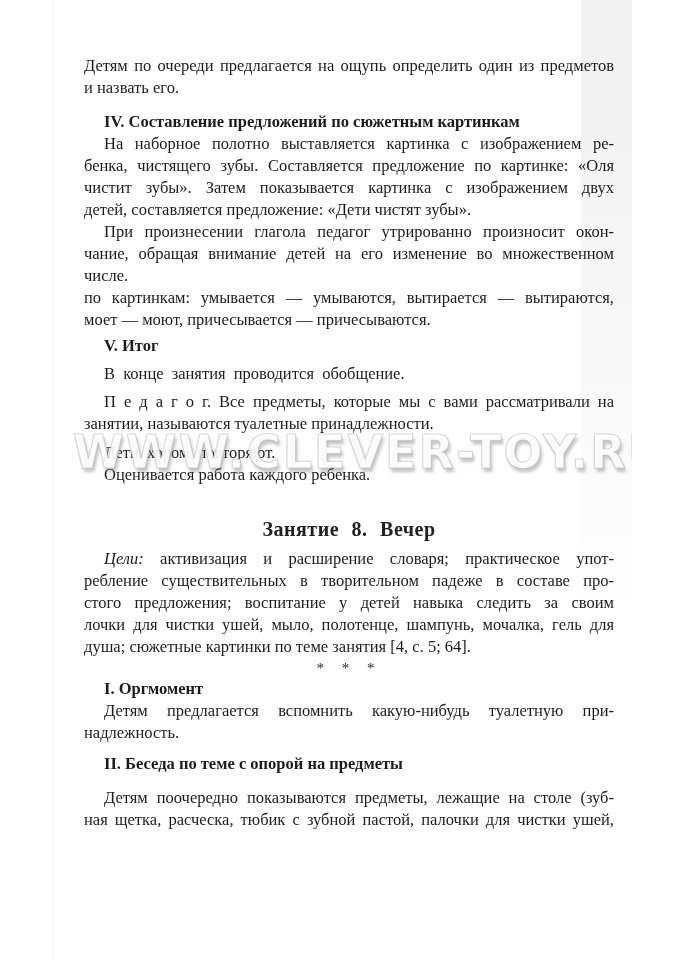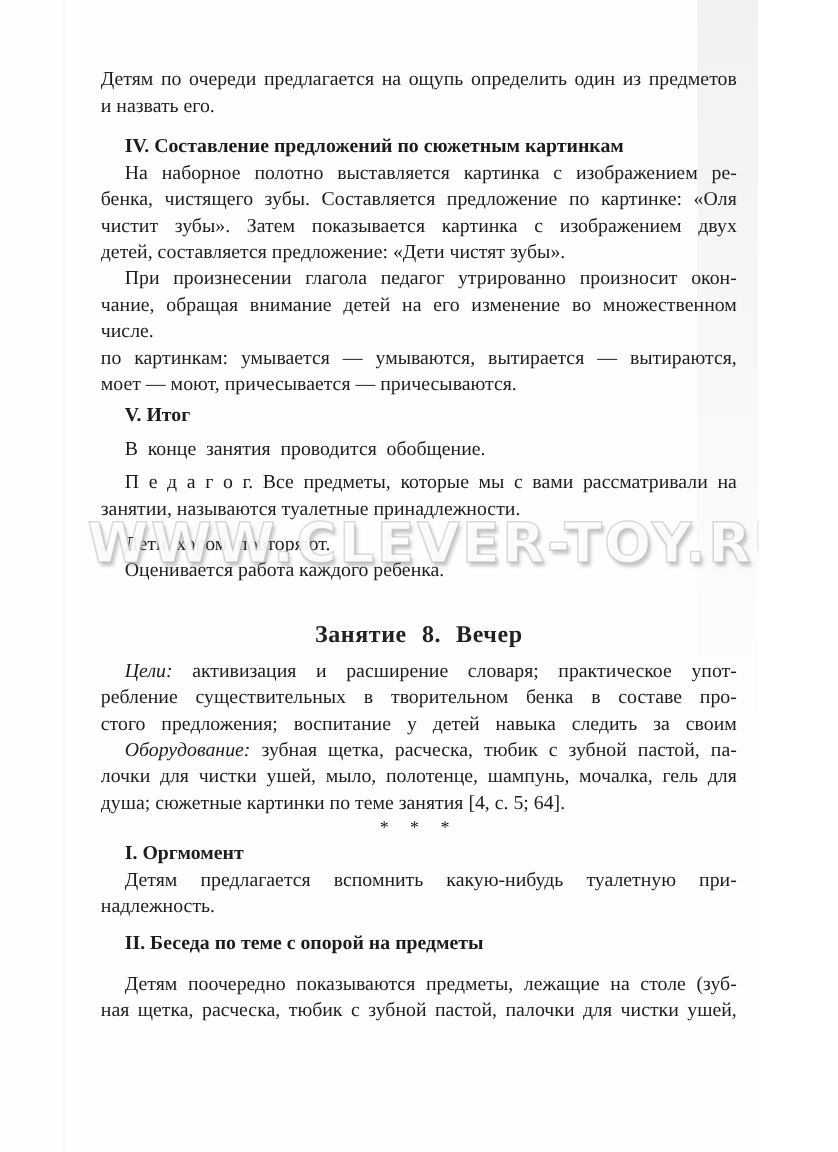--- a/index.html
+++ b/index.html
@@ -129,25 +129,24 @@
       </div>
       <div class="para spread" style="margin-top: 7px;">
         <div class="line last first">Дети хором повторяют.</div>
       </div>
       <div class="para">
         <div class="line last first">Оценивается работа каждого ребенка.</div>
       </div>
       <div class="lesson-title" style="margin-top: 28px;">Занятие 8. Вечер</div>
       <div class="para" style="margin-top: 4px;">
         <div class="line first"><em>Цели:</em> активизация и расширение словаря; практическое упот-</div>
-        <div class="line">ребление существительных в творительном бенка в составе про-</div>
+        <div class="line">ребление существительных в творительном падеже в составе про-</div>
         <div class="line">стого предложения; воспитание у детей навыка следить за своим</div>
       </div>
       <div class="para">
-        <div class="line first"><em>Оборудование:</em> зубная щетка, расческа, тюбик с зубной пастой, па-</div>
         <div class="line">лочки для чистки ушей, мыло, полотенце, шампунь, мочалка, гель для</div>
         <div class="line last">душа; сюжетные картинки по теме занятия [4, с. 5; 64].</div>
       </div>
       <div class="separator">* * *</div>
       <div class="heading">I. Оргмомент</div>
       <div class="para">
         <div class="line first">Детям предлагается вспомнить какую-нибудь туалетную при-</div>
         <div class="line last">надлежность.</div>
       </div>
       <div class="heading" style="margin-top: 9px;">II. Беседа по теме с опорой на предметы</div>

